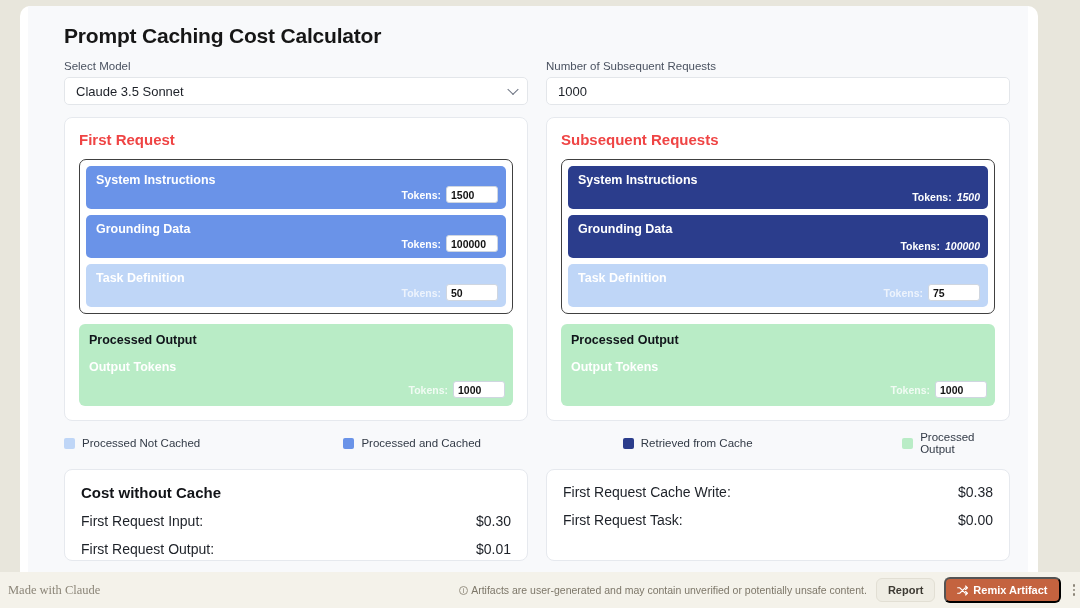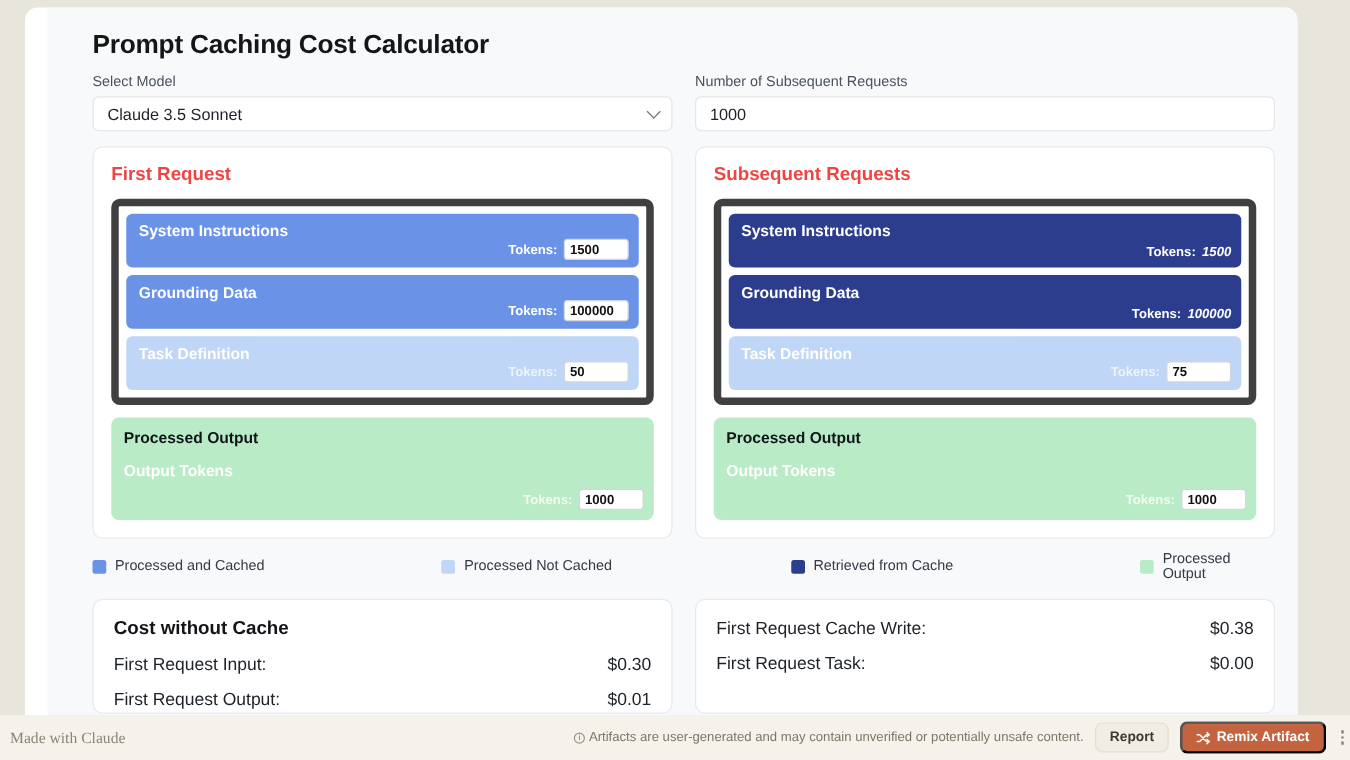--- a/index.html
+++ b/index.html
@@ -15,21 +15,21 @@
   .panel {
     position: absolute;
     left: 20px; top: 6px;
     width: 1018px; height: 566px;
     background: #ffffff;
     border-radius: 10px 10px 0 0;
     overflow: hidden;
   }
   .panel-inner {
     position: absolute;
-    left: 18px; top: 0;
+    left: 8px; top: 0;
     width: 1000px; height: 566px;
     background: #f8f9fb;
   }
 
   .title {
     font-size: 21px; font-weight: bold; color: #161616;
     padding: 18px 0 0 36px; letter-spacing: -0.2px;
   }
 
   
@@ -49,21 +49,21 @@
 
   
   .cols { display: flex; gap: 18px; padding: 12px 18px 0 36px; }
   .card {
     flex: 1; background: #fff; border: 1px solid #e6e9ee;
     border-radius: 8px; padding: 13px 14px 14px 14px;
   }
   .card-h { font-size: 15px; font-weight: bold; color: #ef4444; margin-bottom: 11px; }
 
   .group {
-    border: 6px solid #404040; border-radius: 7px; padding: 6px;
+    border: 1px solid #404040; border-radius: 7px; padding: 6px;
     display: flex; flex-direction: column; gap: 6px; margin-bottom: 10px;
   }
   .bar {
     border-radius: 5px; padding: 7px 9px 7px 10px; position: relative;
     min-height: 43px;
   }
   .bar-label { font-size: 12.5px; font-weight: bold; color: #ffffff; }
   .bar-tok {
     position: absolute; right: 8px; bottom: 6px;
     display: flex; align-items: center; gap: 5px;
@@ -243,26 +243,26 @@
             <span class="tok-word">Tokens:</span>
             <span class="tok-input">1000</span>
           </div>
         </div>
       </div>
 
     </div>
 
     <div class="legend">
       <div class="leg">
+        <span class="sw" style="background:#bfd6f7"></span>
+        <span class="leg-txt">Processed Not Cached</span>
+      </div>
+      <div class="leg">
         <span class="sw" style="background:#6a93e8"></span>
         <span class="leg-txt">Processed and Cached</span>
-      </div>
-      <div class="leg">
-        <span class="sw" style="background:#bfd6f7"></span>
-        <span class="leg-txt">Processed Not Cached</span>
       </div>
       <div class="leg">
         <span class="sw" style="background:#2b3d8c"></span>
         <span class="leg-txt">Retrieved from Cache</span>
       </div>
       <div class="leg">
         <span class="sw" style="background:#b9ecc6"></span>
         <span class="leg-txt">Processed Output</span>
       </div>
     </div>

